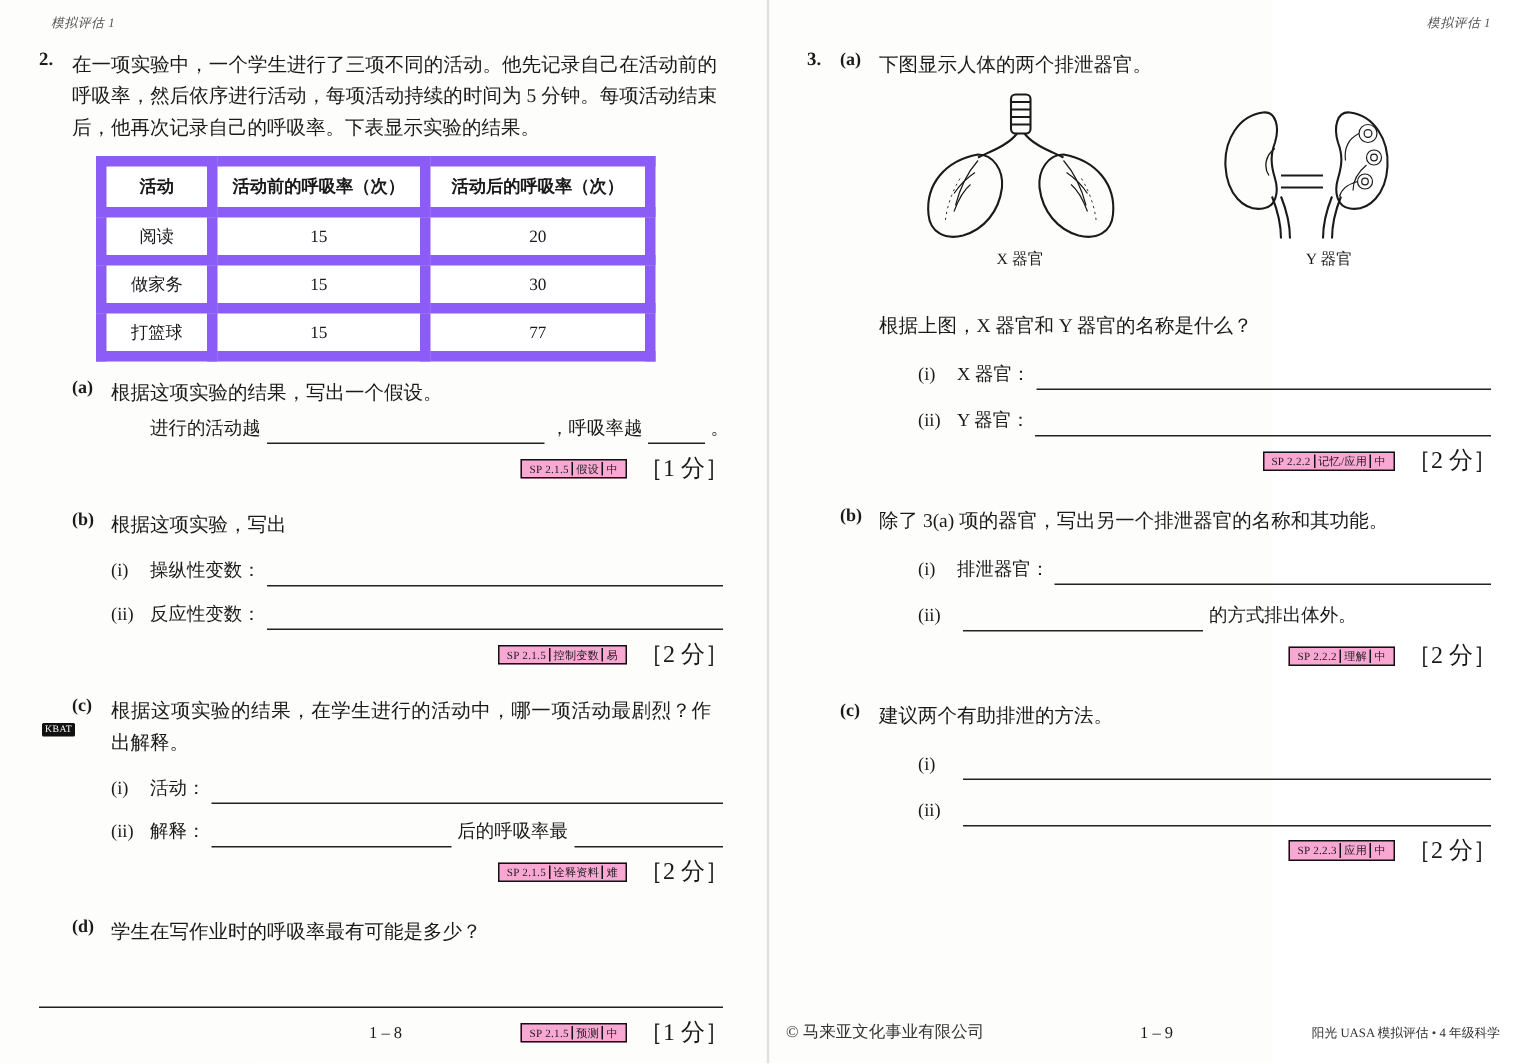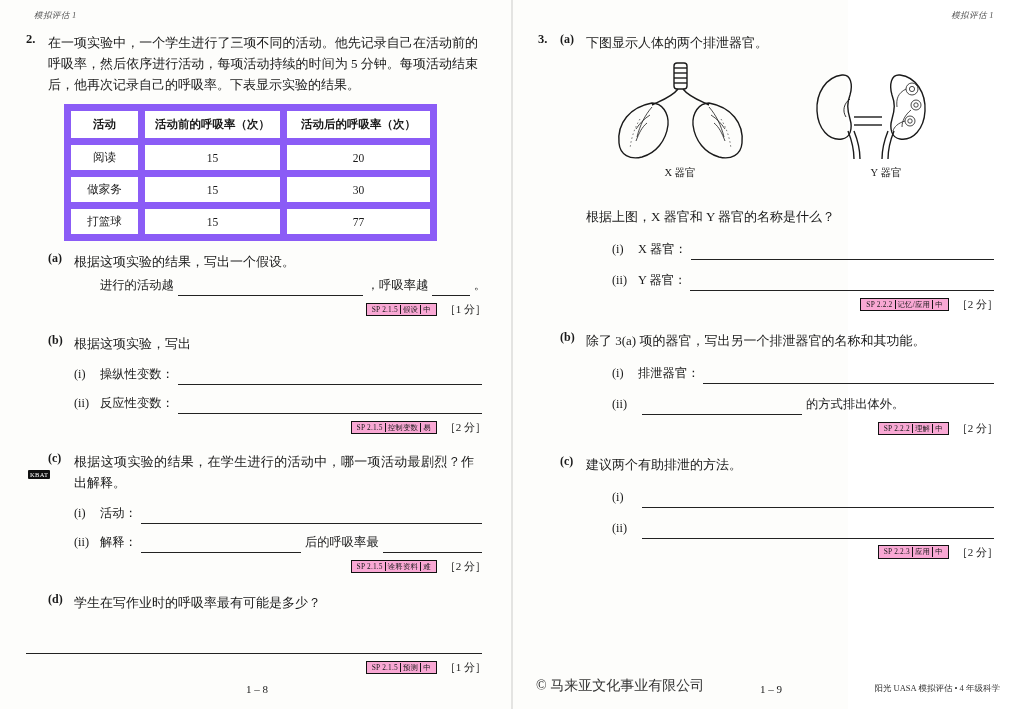--- a/index.html
+++ b/index.html
@@ -118,21 +118,21 @@
     padding: 1px 3px;
     display: inline-flex;
     align-items: flex-start;
     line-height: 1.25;
     background: #f9a8d4;
     letter-spacing: .2px;
   }
   .spcode span { padding: 0 2px; }
   .spcode span + span { border-left: 1px solid #111; }
   .markbox {
-    font-size: 11px;
+    font-size: 16px;
     white-space: nowrap;
   }
 
   .kbat {
     position: absolute;
     left: 0;
     font-size: 6.5px;
     background: #111;
     color: #fff;
     padding: 1px 2px;
@@ -140,21 +140,21 @@
     letter-spacing: .3px;
   }
 
   .footer {
     position: absolute;
     bottom: 14px;
     font-size: 11px;
   }
   .footer.page-l { left: 246px; }
   .footer.page-r { left: 248px; }
-  .footer.pub { left: 24px; font-size: 14px; color: #333; }
+  .footer.pub { left: 12px; font-size: 11px; color: #333; }
   .footer.pub-r { right: 24px; font-size: 8.5px; color: #333; }
 
   
   .diagrams {
     display: flex;
     justify-content: center;
     gap: 26px;
     margin: 6px 0 2px 30px;
   }
   .diagram-cap {

